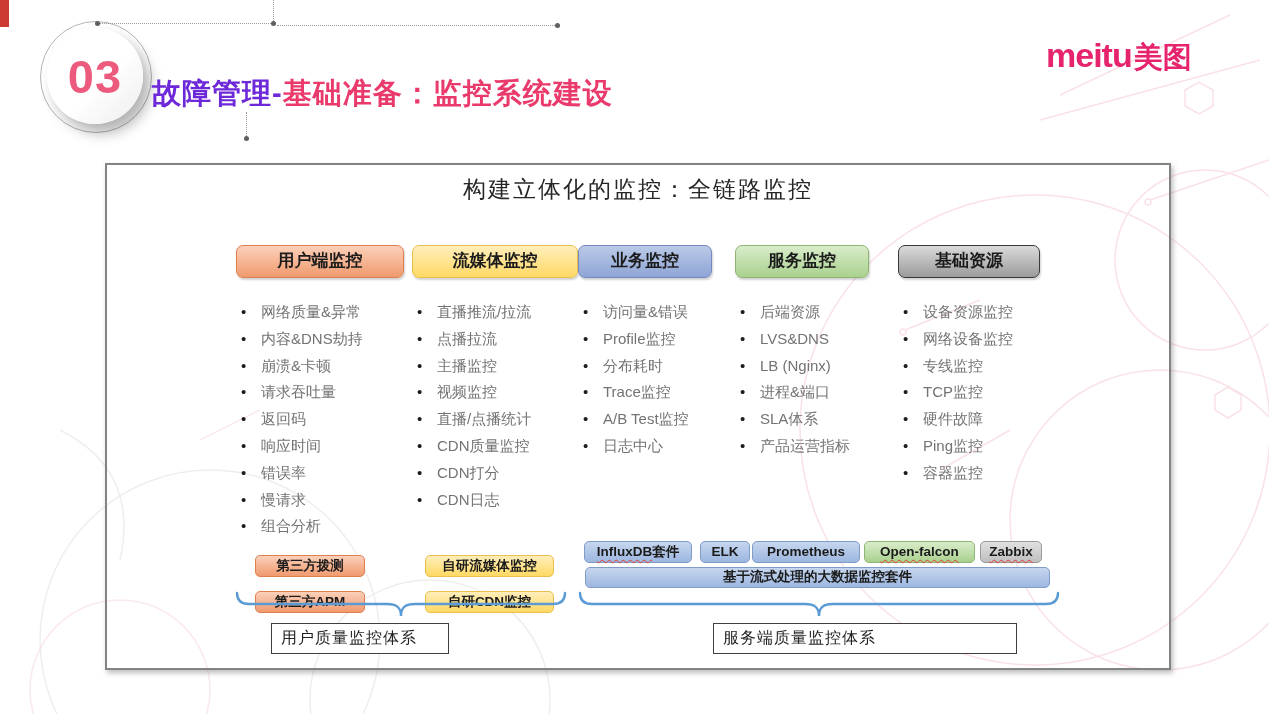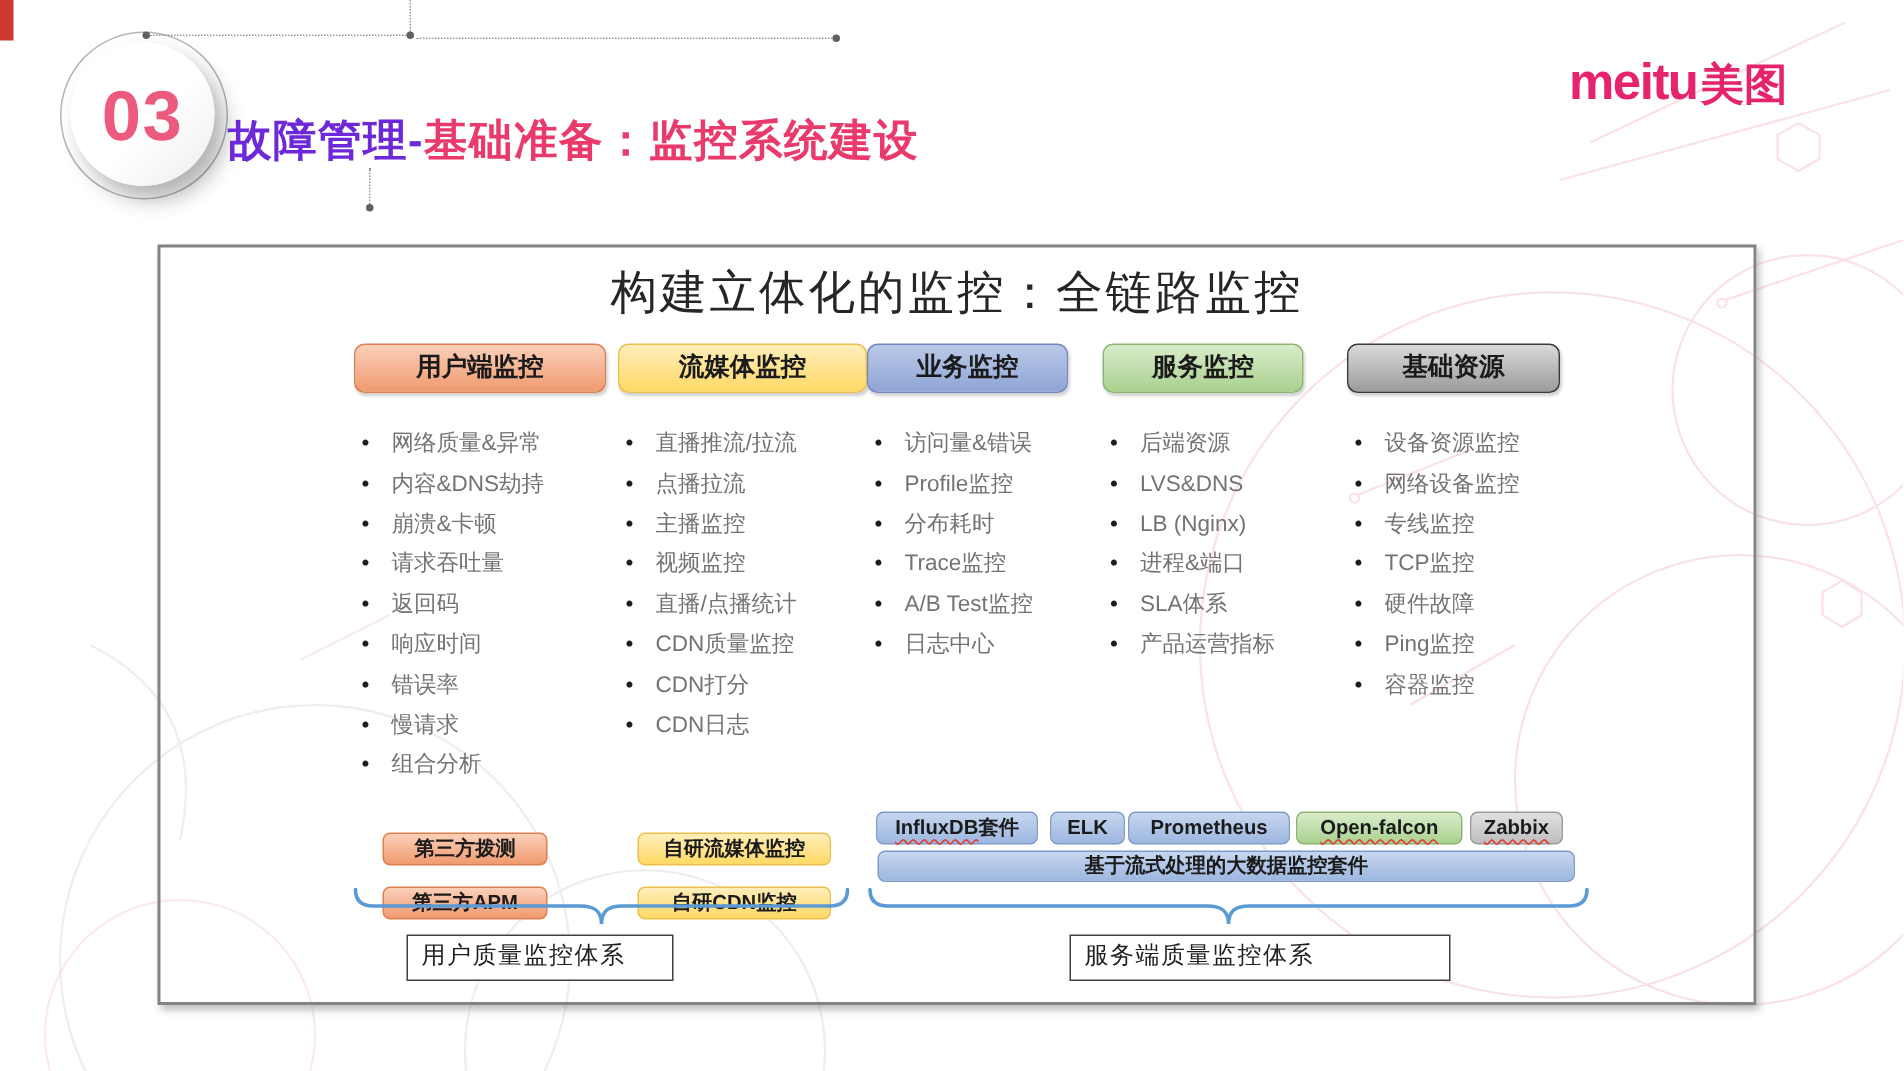--- a/index.html
+++ b/index.html
@@ -25,24 +25,24 @@
   .title-black{color:#6d28d9;text-align:center;}
   .title-pink{color:var(--title-pink);}
 
   .logo{position:absolute;left:1046px;top:36px;z-index:4;color:var(--brand-pink);white-space:nowrap;display:flex;align-items:baseline;}
   .logo-latin{font-size:34px;font-weight:bold;letter-spacing:-1px;}
   .logo-cjk{font-size:29px;font-weight:bold;margin-left:2px;}
 
   
   .panel{position:absolute;left:105px;top:163px;width:1066px;height:507px;box-sizing:border-box;
          border:2.5px solid #838383;background:transparent;box-shadow:2px 3px 5px rgba(110,110,110,.45);z-index:2;}
-  .panel-title{position:absolute;left:0;right:0;top:9px;text-align:center;font-size:31px;color:#262626;letter-spacing:2px;}
-
-  
-  .column{position:absolute;top:64px;}
+  .panel-title{position:absolute;left:0;right:0;top:9px;text-align:center;font-size:23px;color:#262626;letter-spacing:2px;}
+
+  
+  .column{position:absolute;top:80px;}
   .column:nth-child(1){left:129px;width:168px;}
   .column:nth-child(2){left:305px;width:166px;}
   .column:nth-child(3){left:471px;width:134px;}
   .column:nth-child(4){left:628px;width:134px;}
   .column:nth-child(5){left:791px;width:142px;}
 
   .pill{box-sizing:border-box;border:1.5px solid;border-radius:6px;text-align:center;color:#1b1b1b;}
   .header-pill{width:100%;height:33px;line-height:30px;font-size:17px;font-weight:bold;border-radius:7px;
                box-shadow:1px 2px 2px rgba(0,0,0,.18);}
   .bullets{list-style:none;margin:21px 0 0 0;padding:0;}
@@ -80,21 +80,21 @@
   
   .brace{position:absolute;top:426px;}
   #brace-left{left:128px;}
   #brace-right{left:471px;}
   .brace path{stroke:var(--brace-blue);stroke-width:2.4;fill:none;stroke-linecap:round;}
 
   
   .brace-label{position:absolute;top:458px;height:31px;box-sizing:border-box;border:1.5px solid #3f3f3f;background:#fff;
                font-size:16px;color:#1f1f1f;line-height:28px;padding-left:9px;letter-spacing:1px;}
   #label-left{left:164px;width:178px;}
-  #label-right{left:606px;width:254px;}
+  #label-right{left:606px;width:304px;}
 </style>
 </head>
 <body>
 
 <div class="slide">
 
   <svg class="bg-pattern" width="1269" height="714" viewBox="0 0 1269 714">
     <g stroke="#f3bfca" stroke-width="1.5" fill="none" opacity="0.45">
       <circle cx="1035" cy="430" r="235"></circle>
       <circle cx="1160" cy="520" r="150"></circle>

